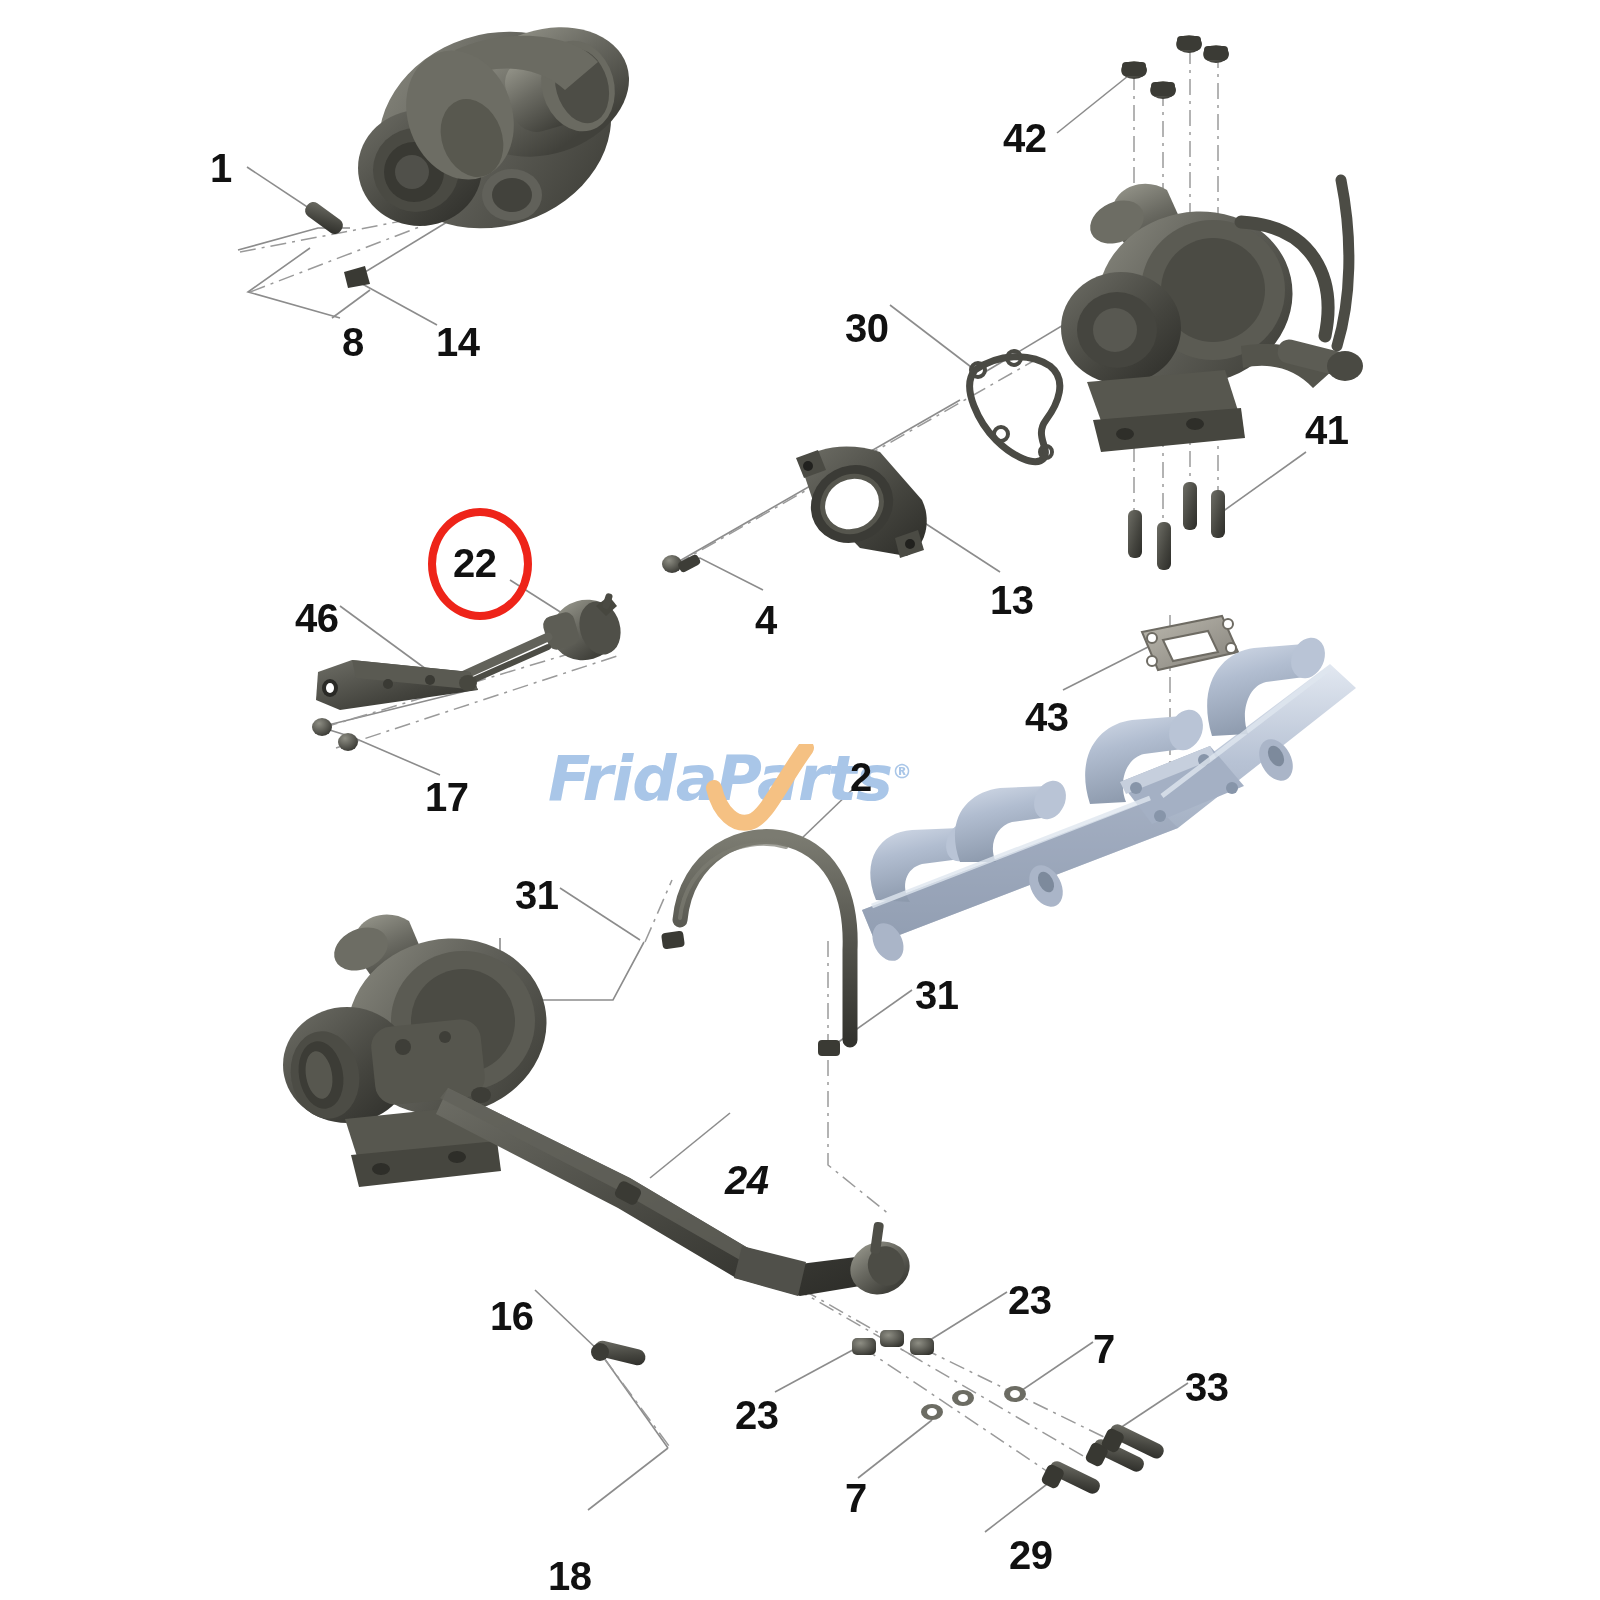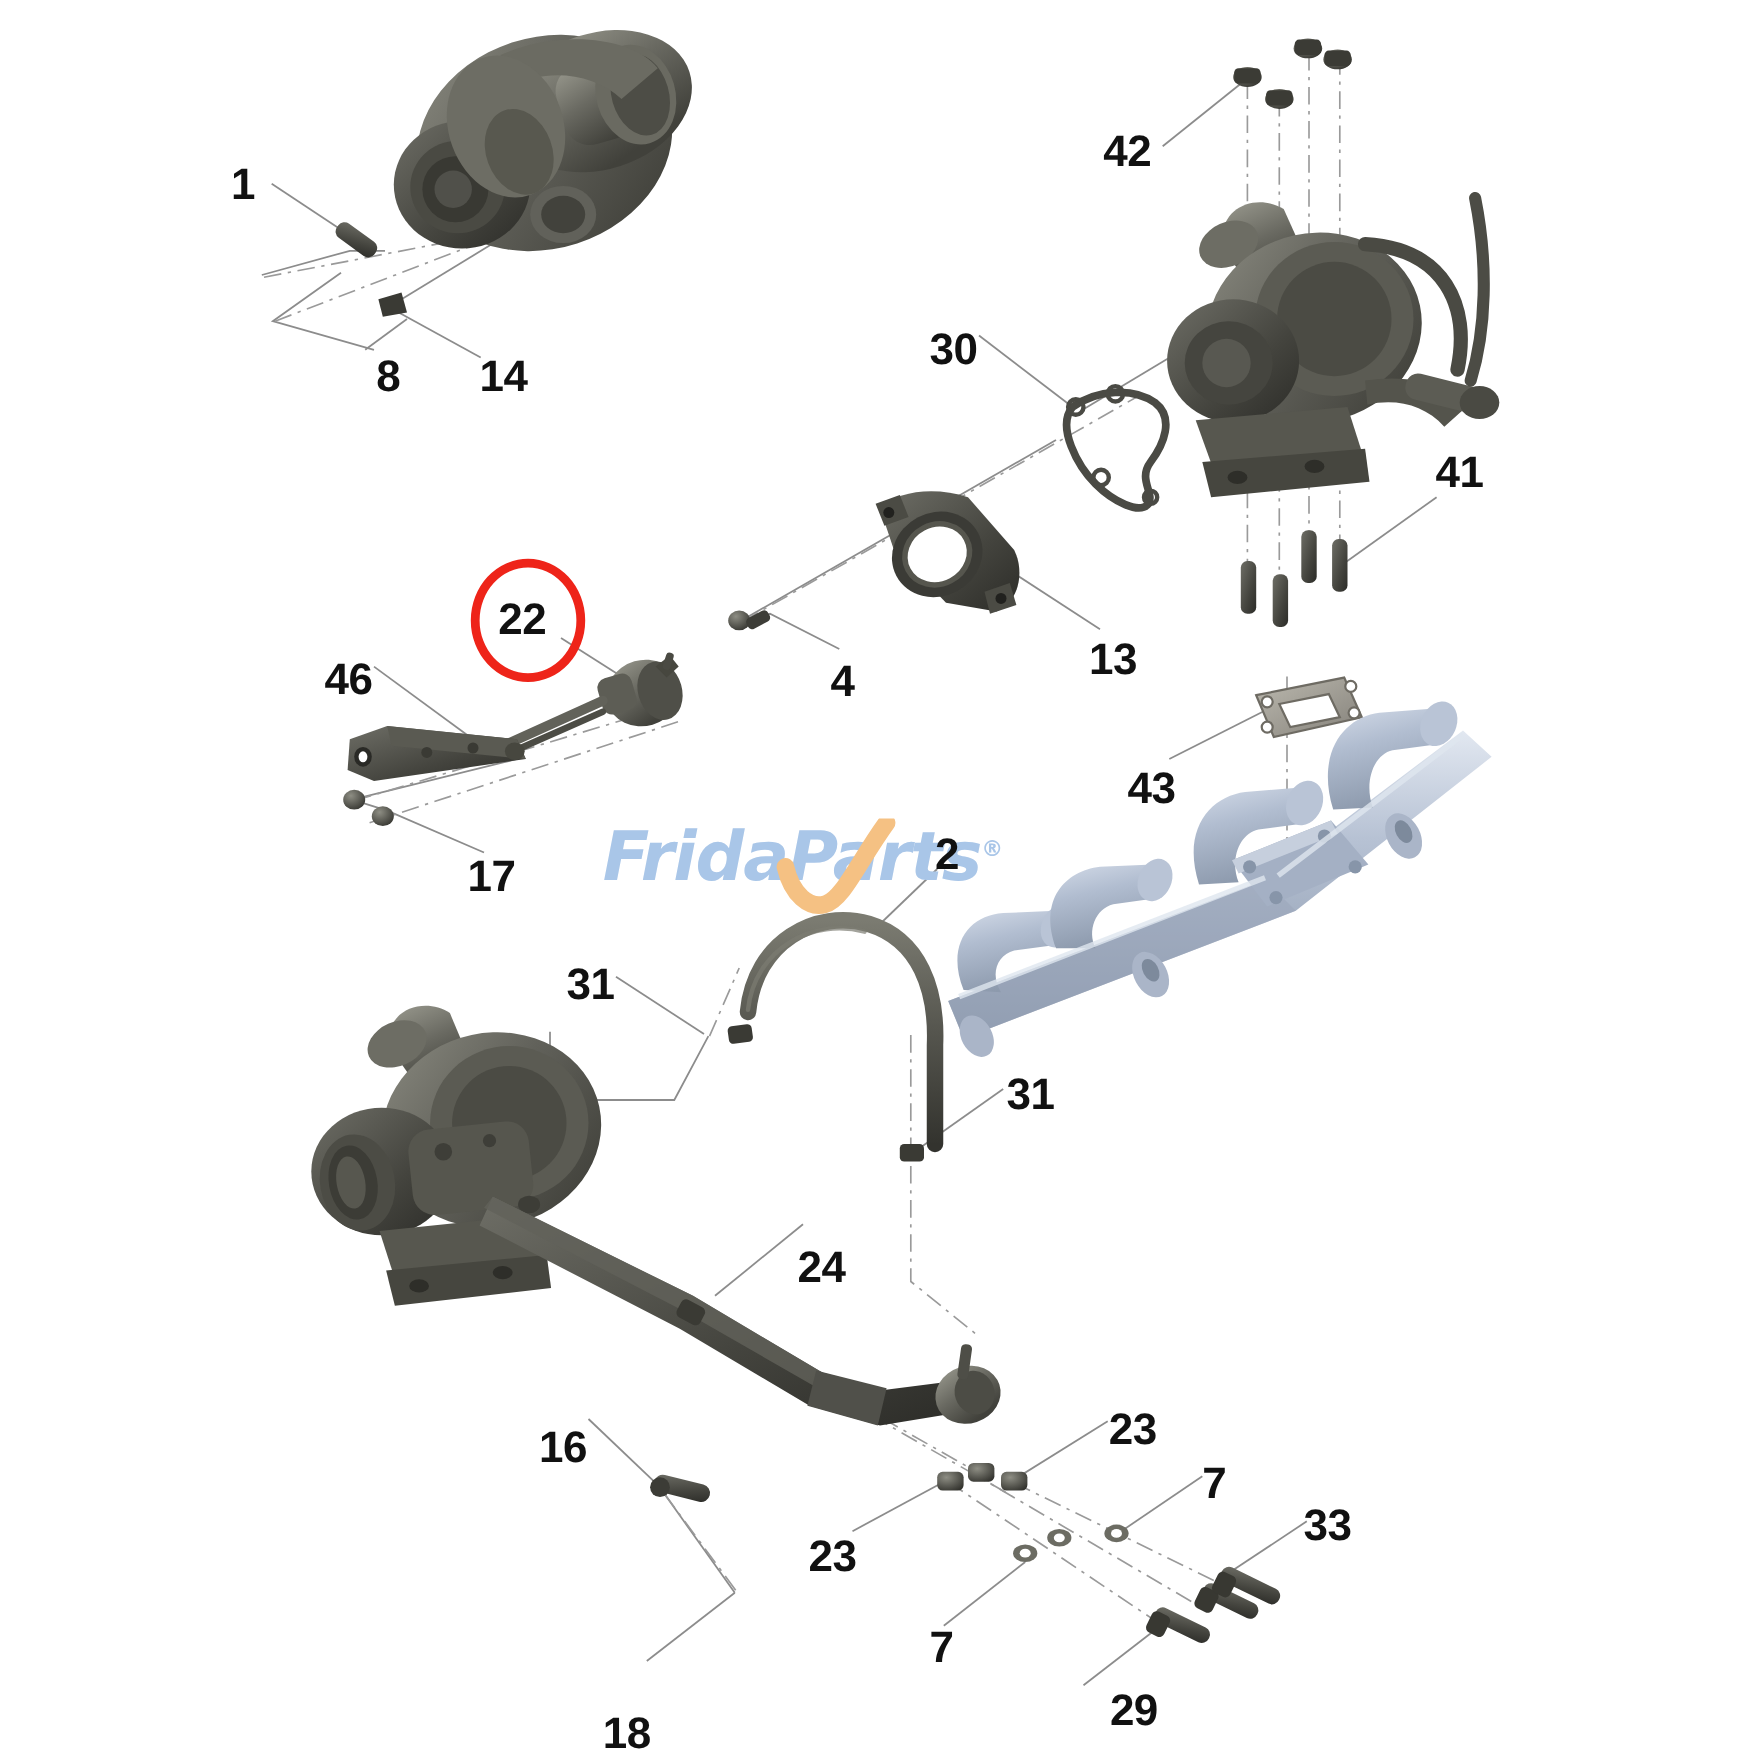--- a/index.html
+++ b/index.html
@@ -421,32 +421,32 @@
   <svg class="wm-check" style="left:700px;top:744px;width:130px;height:90px;" viewBox="0 0 130 90" xmlns="http://www.w3.org/2000/svg">
     <path d="M14,44 C20,70 36,82 50,78 C66,74 80,40 106,4" stroke="#f5c183" stroke-width="16" fill="none" stroke-linecap="round"></path>
   </svg>
 
   <div class="highlight-ring" style="left:428px;top:508px;width:104px;height:112px;"></div>
 
   <div class="callout" style="left:210px;top:148px;">1</div>
   <div class="callout" style="left:342px;top:322px;">8</div>
   <div class="callout" style="left:436px;top:322px;">14</div>
   <div class="callout" style="left:1003px;top:118px;">42</div>
-  <div class="callout" style="left:845px;top:298px;">30</div>
+  <div class="callout" style="left:845px;top:308px;">30</div>
   <div class="callout" style="left:1305px;top:410px;">41</div>
   <div class="callout" style="left:990px;top:580px;">13</div>
   <div class="callout" style="left:755px;top:600px;">4</div>
   <div class="callout" style="left:453px;top:543px;">22</div>
   <div class="callout" style="left:295px;top:598px;">46</div>
   <div class="callout" style="left:1025px;top:697px;">43</div>
   <div class="callout" style="left:425px;top:777px;">17</div>
   <div class="callout" style="left:850px;top:757px;">2</div>
   <div class="callout" style="left:515px;top:875px;">31</div>
   <div class="callout" style="left:915px;top:975px;">31</div>
-  <div class="callout" style="left:725px;top:1132px;">24</div>
+  <div class="callout" style="left:725px;top:1160px;font-style:italic;">24</div>
   <div class="callout" style="left:1008px;top:1280px;">23</div>
   <div class="callout" style="left:490px;top:1296px;">16</div>
   <div class="callout" style="left:1093px;top:1329px;">7</div>
   <div class="callout" style="left:735px;top:1395px;">23</div>
   <div class="callout" style="left:1185px;top:1367px;">33</div>
   <div class="callout" style="left:845px;top:1478px;">7</div>
   <div class="callout" style="left:548px;top:1512px;margin-top:44px;">18</div>
   <div class="callout" style="left:963px;top:1535px;margin-left:46px;">29</div>
 
 </div>

